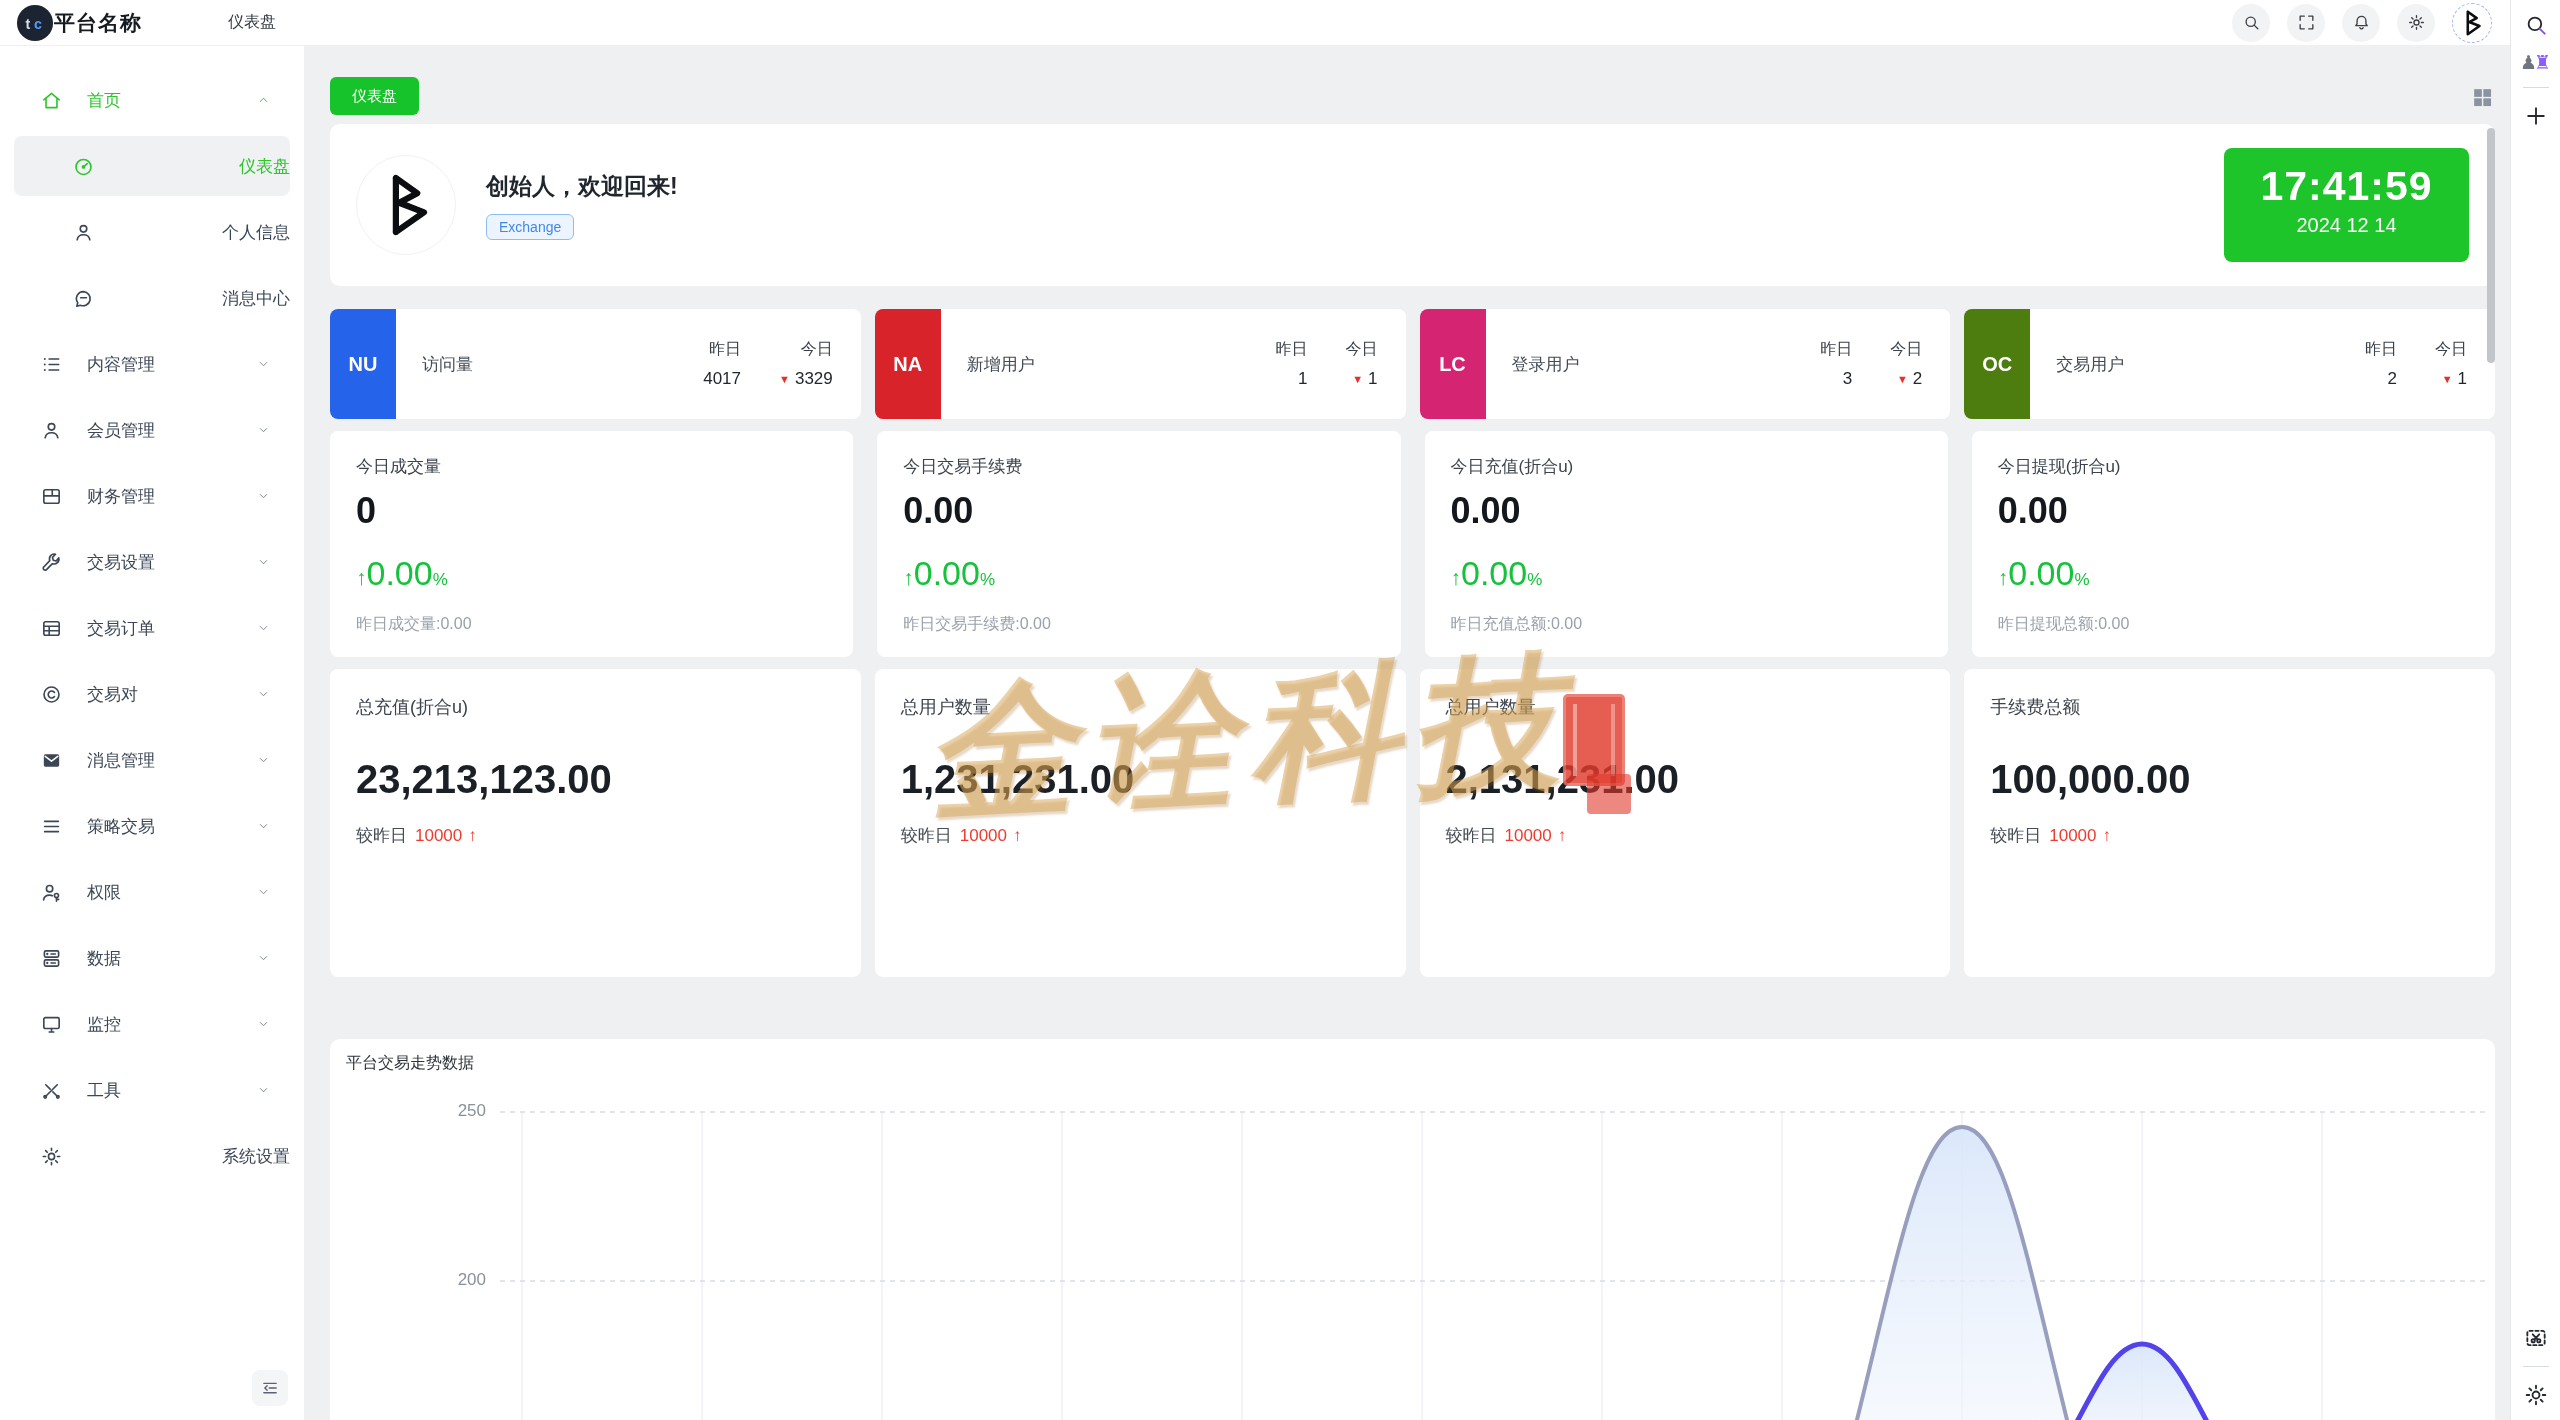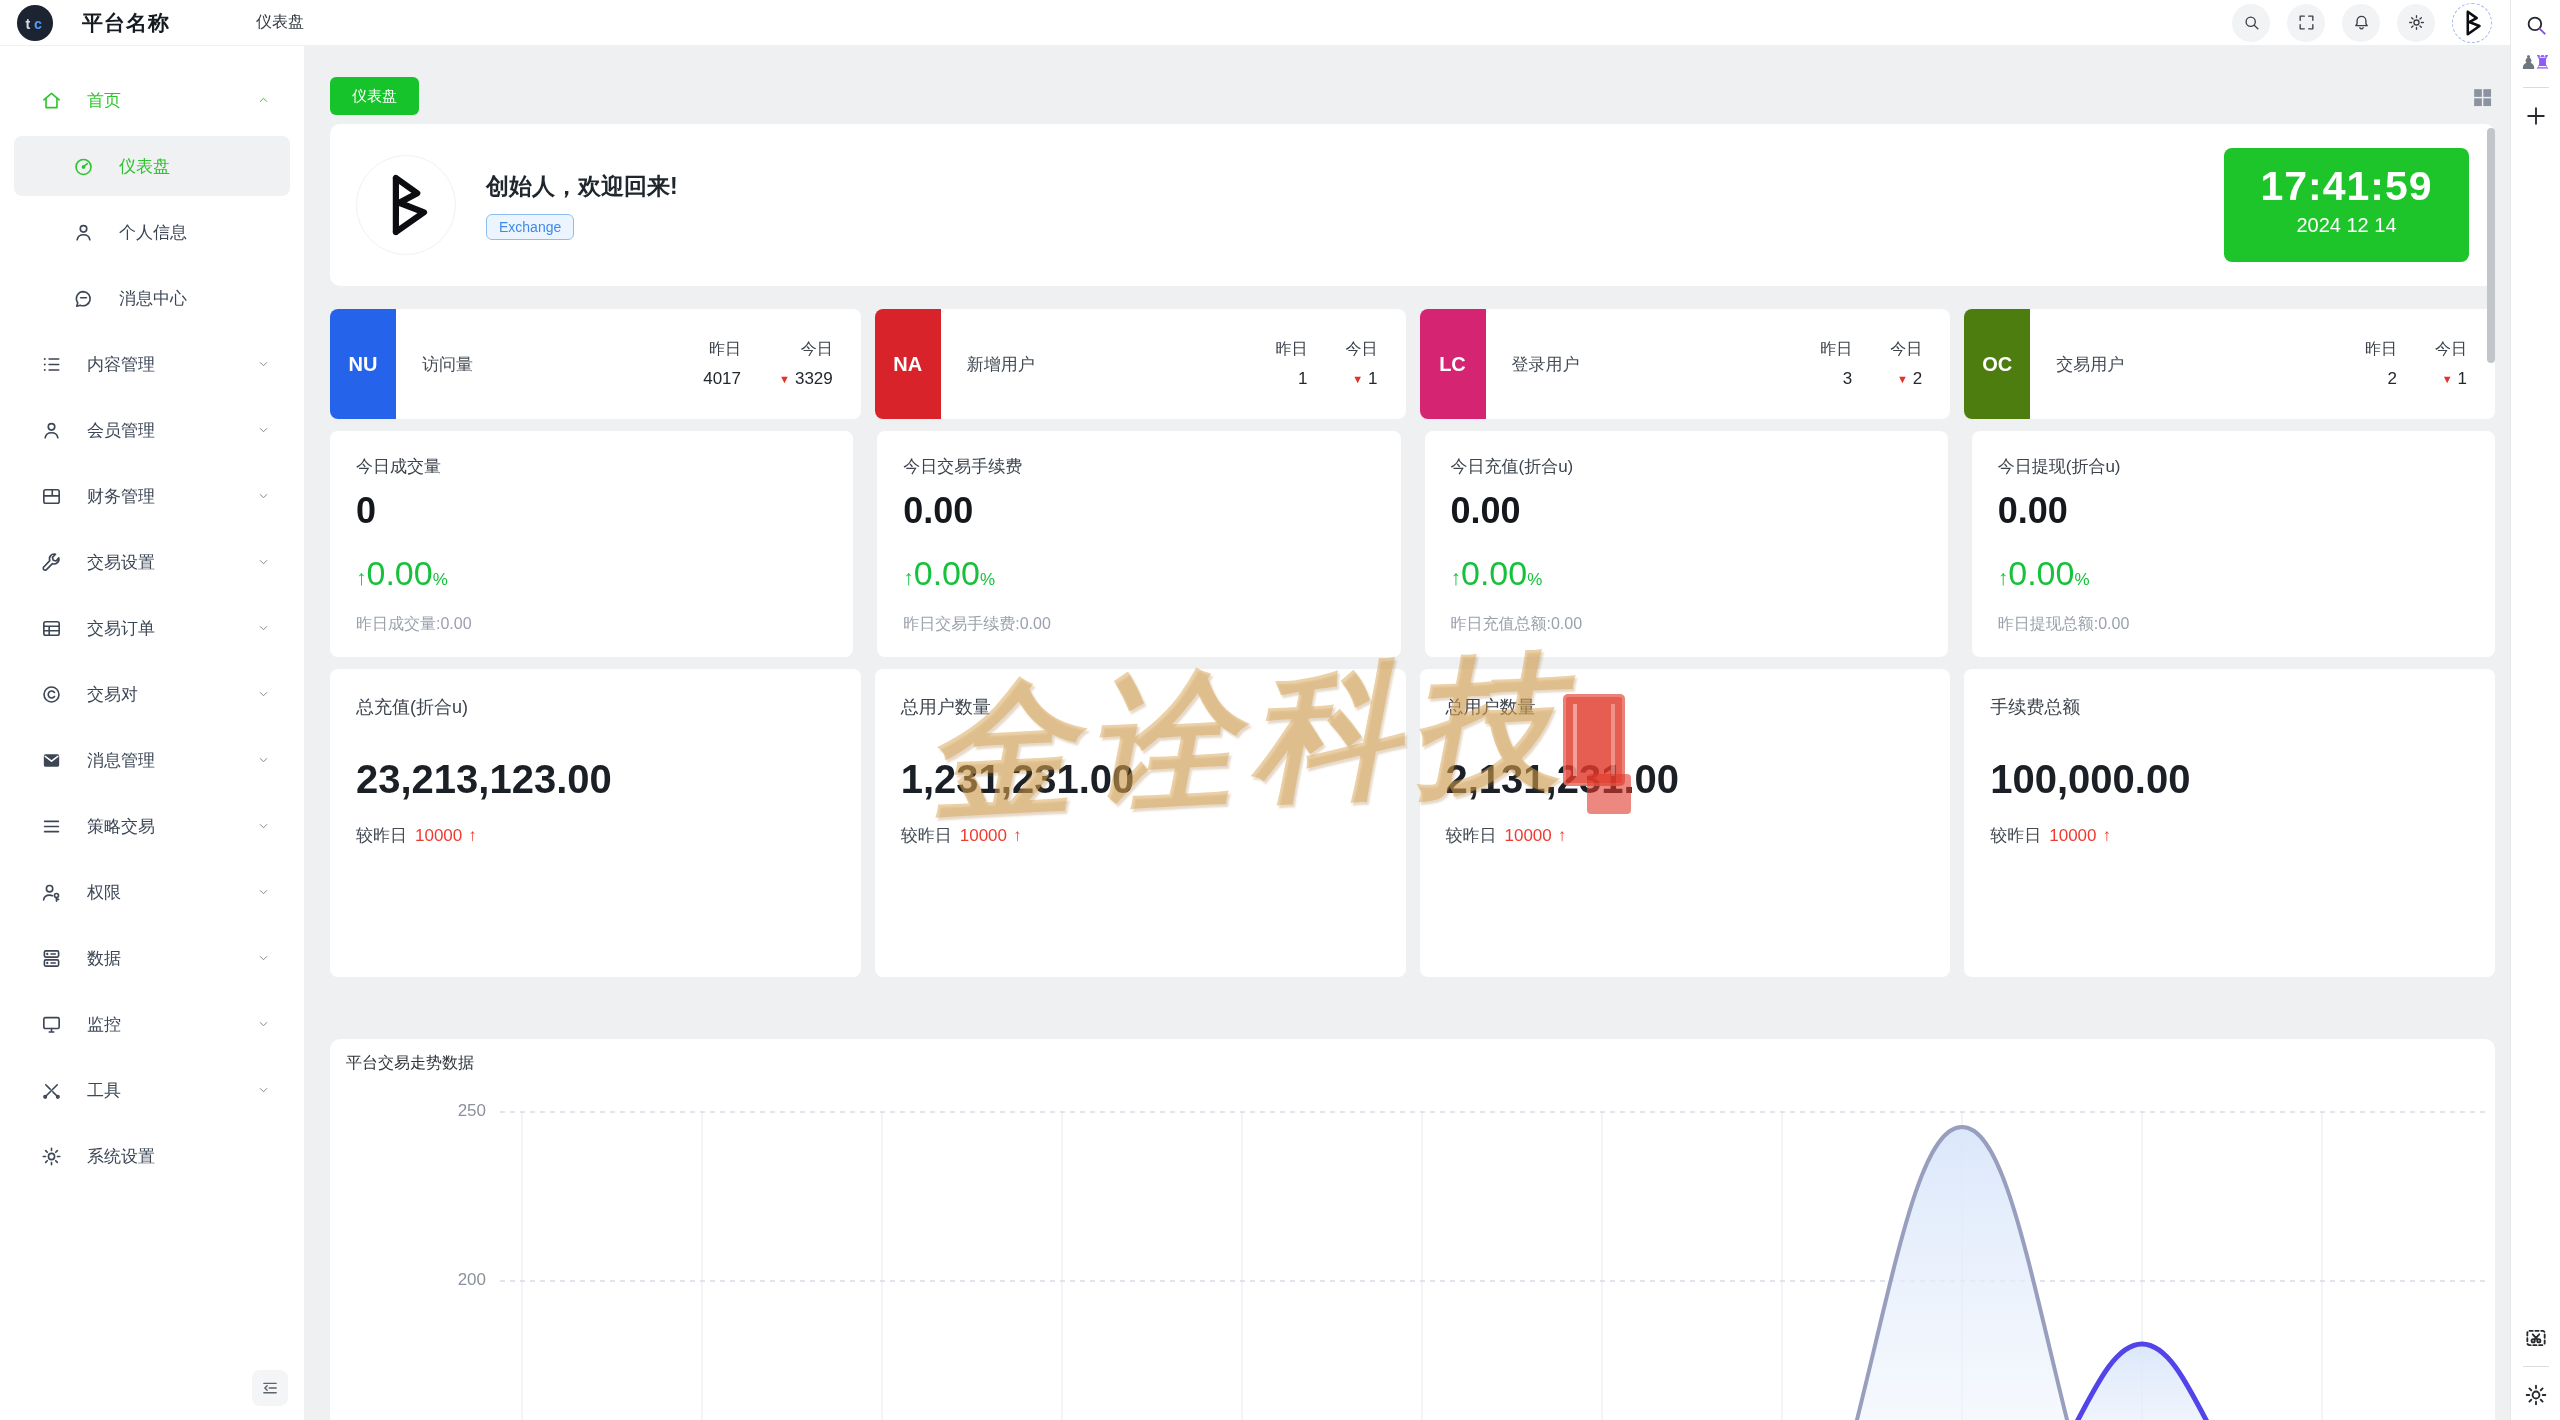--- a/index.html
+++ b/index.html
@@ -11,31 +11,31 @@
   html,body{width:2560px;height:1420px;overflow:hidden;}
   body{font-family:"Liberation Sans","DejaVu Sans",sans-serif;background:var(--bg);position:relative;}
   svg{display:block;}
   .ic{display:inline-flex;align-items:center;justify-content:center;}
   .ic svg{width:100%;height:100%;}
 
   
   .topbar{position:absolute;left:0;top:0;right:50px;height:46px;background:#fff;display:flex;align-items:center;z-index:30;border-bottom:1px solid #eef0f1;}
   .brand{display:flex;align-items:center;margin-left:16px;}
   .logo{width:38px;height:38px;}
-  .app-title{font-size:21px;font-weight:bold;color:#161b22;margin-left:28px;letter-spacing:1px;}
+  .app-title{font-size:21px;font-weight:bold;color:#161b22;margin-left:0;letter-spacing:1px;}
   .breadcrumb{margin-left:86px;font-size:16px;color:#333a42;}
   .top-actions{margin-left:auto;display:flex;align-items:center;gap:17px;margin-right:18px;}
   .icon-circle{width:38px;height:38px;border-radius:50%;background:#f1f3f5;border:none;cursor:pointer;color:#3c4046;display:flex;align-items:center;justify-content:center;}
   .icon-circle .ic{width:19px;height:19px;}
   .avatar-ring{width:40px;height:40px;border-radius:50%;border:1.5px dashed #9db9f0;display:flex;align-items:center;justify-content:center;background:#fff;}
   .avatar-ring svg{width:30px;height:30px;}
 
   
   .sidebar{position:absolute;left:0;top:46px;bottom:0;width:305px;background:#fff;border-right:1px solid #eef0f1;z-index:20;padding-top:24px;}
-  .side-item{height:60px;margin:0 14px 6px 14px;display:flex;align-items:center;padding-left:26px;border-radius:8px;cursor:pointer;color:var(--text);}
+  .side-item{height:60px;margin:0 14px 6px 14px;display:flex;align-items:center;padding-left:26px;border-radius:8px;cursor:pointer;color:var(--text);justify-content:space-between;}
   .side-item .ic{width:23px;height:23px;flex:0 0 23px;}
   .side-item .lbl{margin-left:24px;font-size:17px;}
   .side-item .chev{margin-left:auto;margin-right:15px;width:14px;height:14px;color:#7d8693;}
   .side-item.child{padding-left:58px;}
   .side-item.group-active{color:var(--side-green);}
   .side-item.group-active .chev{color:var(--side-green);}
   .side-item.active{background:#f0f1f3;color:var(--side-green);}
   .collapse-btn{position:absolute;right:16px;bottom:14px;width:36px;height:36px;border-radius:8px;border:none;background:#f4f5f7;color:#5b636e;cursor:pointer;display:flex;align-items:center;justify-content:center;}
   .collapse-btn .ic{width:20px;height:20px;}
 

